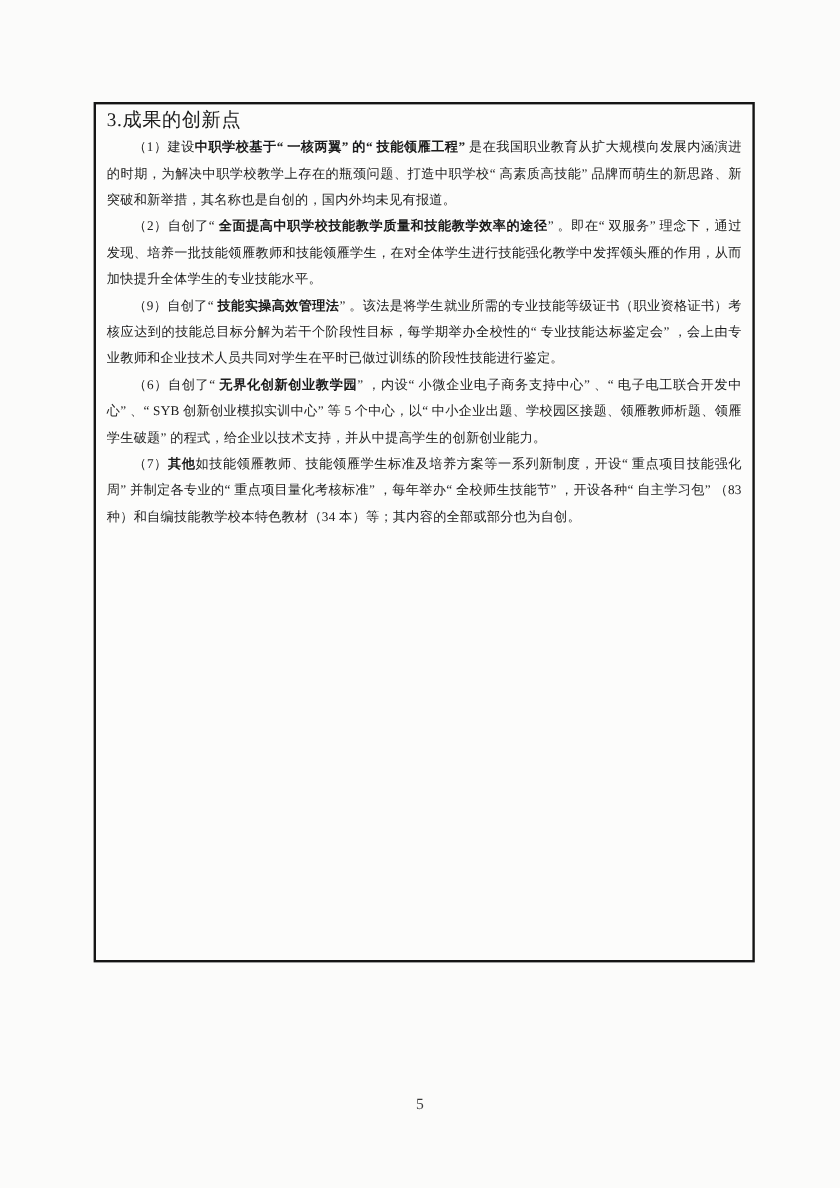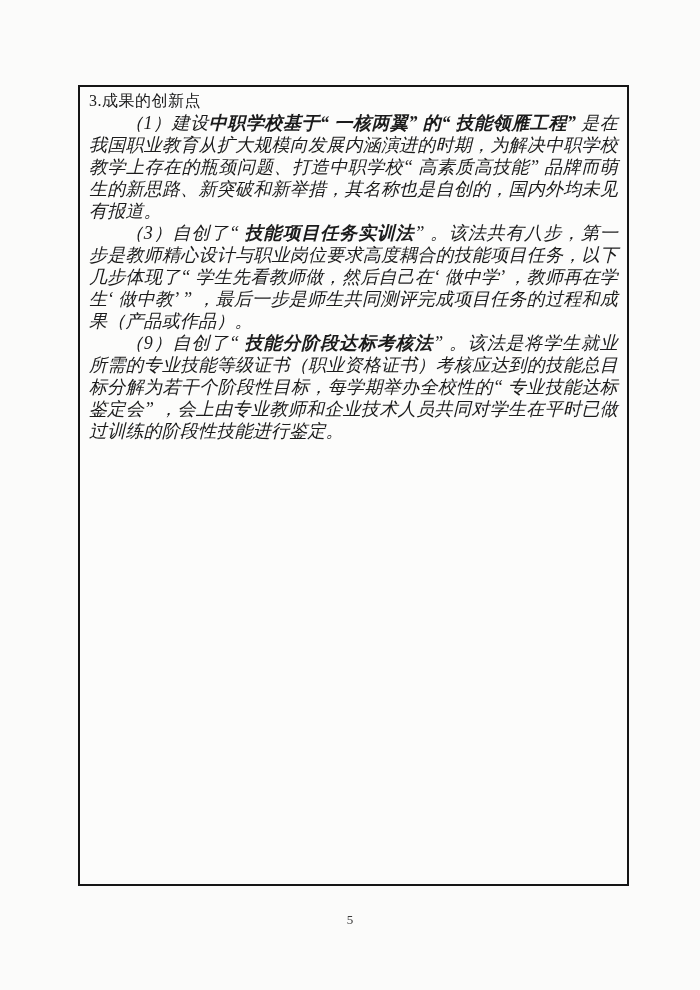--- a/index.html
+++ b/index.html
@@ -13,42 +13,41 @@
     background: #fbfbfa;
     font-family: "Liberation Serif", serif;
     color: #1b1b1b;
     overflow: hidden;
   }
   .doc-box {
     position: absolute;
     left: 78px;
     top: 85px;
     width: 551px;
-    height: 801px;
+    height: 717px;
     border: 2px solid #151515;
     box-sizing: border-box;
     background: #fcfcfb;
     padding: 3px 9px 0 9px;
   }
   .section-title {
     font-size: 16px;
     line-height: 22px;
     margin: 0;
     font-weight: normal;
     letter-spacing: 0.5px;
   }
   .para {
-    font-size: 18px;
+    font-size: 11px;
     line-height: 22px;
     margin: 0;
     text-align: justify;
     text-justify: inter-ideograph;
     text-indent: 2em;
     letter-spacing: 0.2px;
-    font-style: italic;
   }
   .para .b {
     font-weight: bold;
   }
   .page-footer {
     position: absolute;
     left: 0;
     top: 912px;
     width: 700px;
     text-align: center;
@@ -56,18 +55,20 @@
     color: #3a3a3a;
   }
 </style>
 </head>
 <body>
 
 <div class="doc-box">
   <h3 class="section-title">3.成果的创新点</h3>
   <div>
       <p class="para"><span>（1）建设</span><span class="b">中职学校基于“ 一核两翼” 的“ 技能领雁工程”</span><span> 是在我国职业教育从扩大规模向发展内涵演进的时期，为解决中职学校教学上存在的瓶颈问题、打造中职学校“ 高素质高技能” 品牌而萌生的新思路、新突破和新举措，其名称也是自创的，国内外均未见有报道。</span></p>
-      <p class="para"><span>（3）自创了“ </span><span class="b">技能项目任务实训法</span><span>” 。该法共有八步，第一步是教师精心设计与职业岗位要求高度耦合的技能项目任务，以下几步体现了“ 学生先看教师做，然后自己在‘ 做中学’ ，教师再在学生‘ 做中教’ ” ，最后一步是师生共同测评完成项目任务的过程和成果（产品或作品）。</span></p>
-      <p class="para"><span>（9）自创了“ </span><span class="b">技能分阶段达标考核法</span><span>” 。该法是将学生就业所需的专业技能等级证书（职业资格证书）考核应达到的技能总目标分解为若干个阶段性目标，每学期举办全校性的“ 专业技能达标鉴定会” ，会上由专业教师和企业技术人员共同对学生在平时已做过训练的阶段性技能进行鉴定。</span></p>
+      <p class="para"><span>（2）自创了“ </span><span class="b">全面提高中职学校技能教学质量和技能教学效率的途径</span><span>” 。即在“ 双服务” 理念下，通过发现、培养一批技能领雁教师和技能领雁学生，在对全体学生进行技能强化教学中发挥领头雁的作用，从而加快提升全体学生的专业技能水平。</span></p>
+      <p class="para"><span>（9）自创了“ </span><span class="b">技能实操高效管理法</span><span>” 。该法是将学生就业所需的专业技能等级证书（职业资格证书）考核应达到的技能总目标分解为若干个阶段性目标，每学期举办全校性的“ 专业技能达标鉴定会” ，会上由专业教师和企业技术人员共同对学生在平时已做过训练的阶段性技能进行鉴定。</span></p>
+      <p class="para"><span>（6）自创了“ </span><span class="b">无界化创新创业教学园</span><span>” ，内设“ 小微企业电子商务支持中心” 、“ 电子电工联合开发中心” 、“ SYB 创新创业模拟实训中心” 等 5 个中心，以“ 中小企业出题、学校园区接题、领雁教师析题、领雁学生破题” 的程式，给企业以技术支持，并从中提高学生的创新创业能力。</span></p>
+      <p class="para"><span>（7）</span><span class="b">其他</span><span>如技能领雁教师、技能领雁学生标准及培养方案等一系列新制度，开设“ 重点项目技能强化周” 并制定各专业的“ 重点项目量化考核标准” ，每年举办“ 全校师生技能节” ，开设各种“ 自主学习包” （83种）和自编技能教学校本特色教材（34 本）等；其内容的全部或部分也为自创。</span></p>
     </div>
 </div>
 
 <div class="page-footer">5</div>
 
 </body></html>

